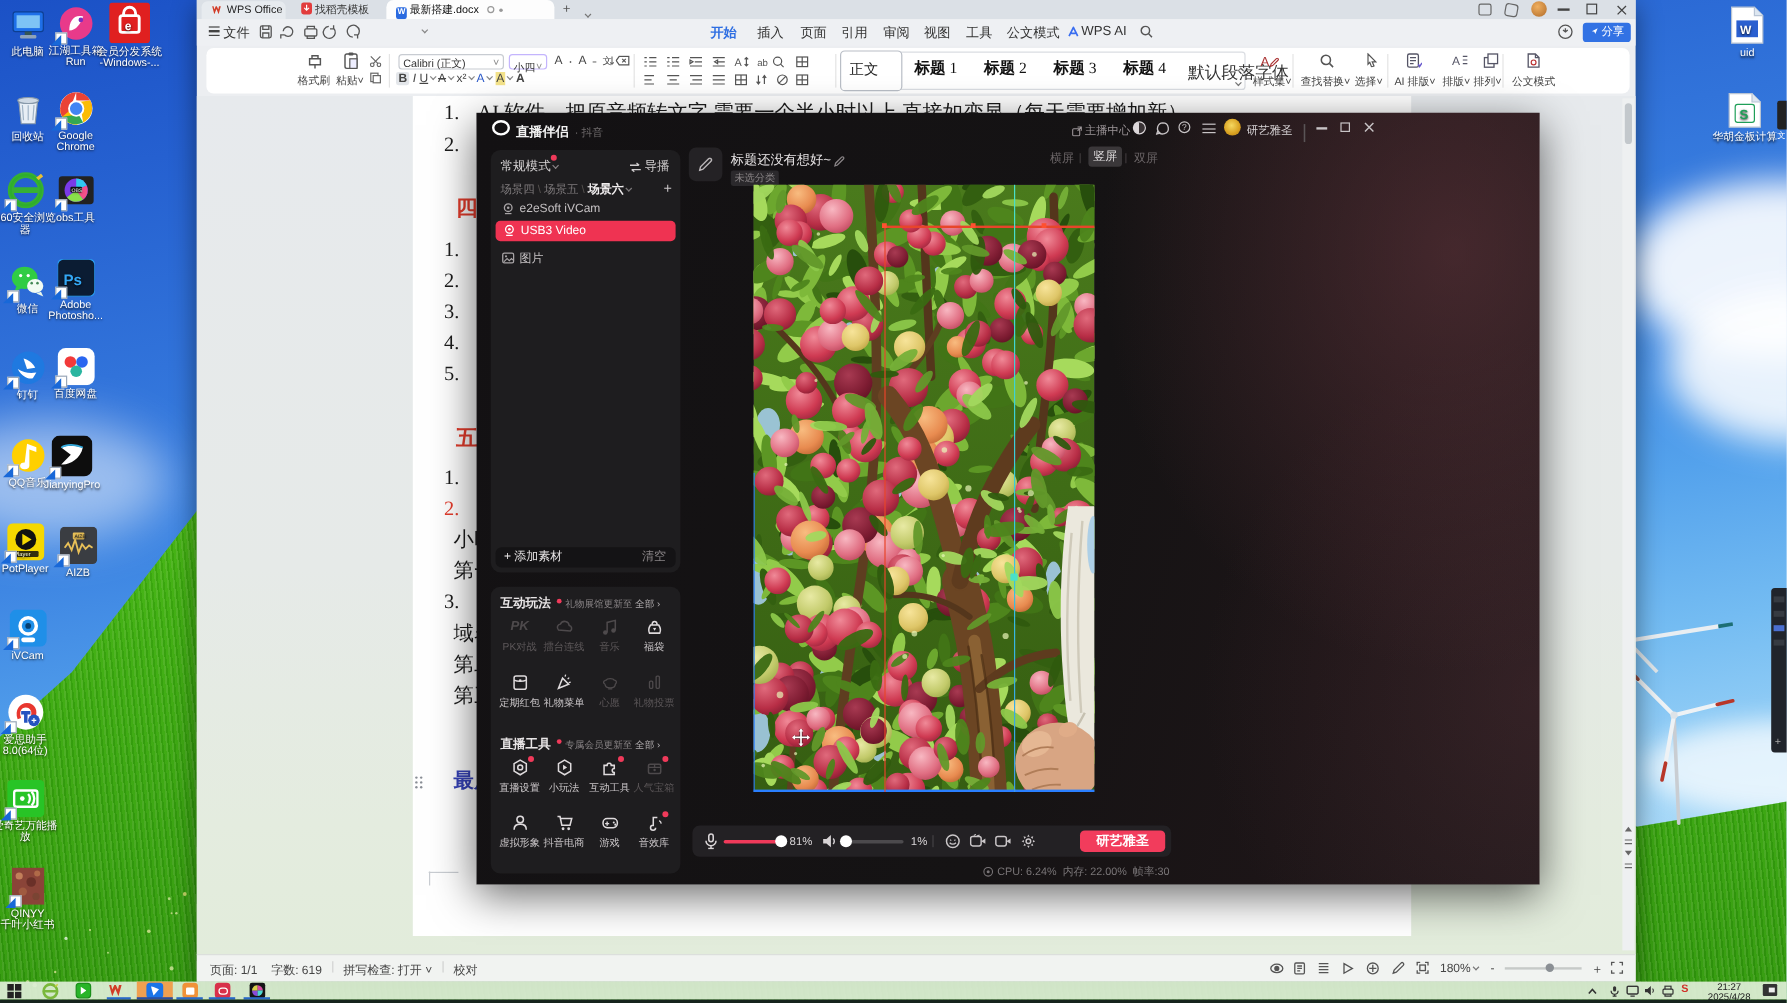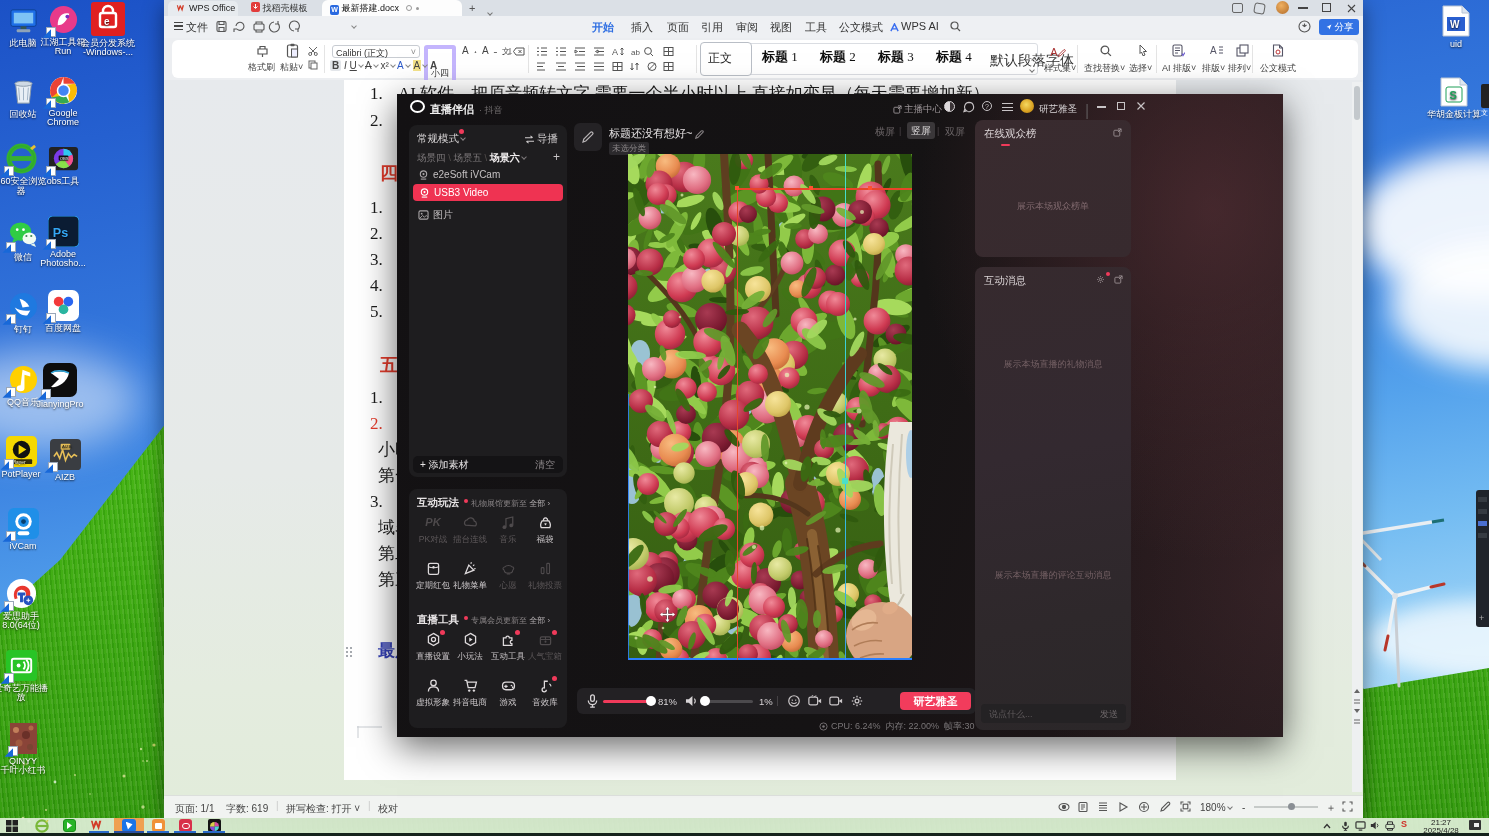--- a/index.html
+++ b/index.html
@@ -385,21 +385,21 @@
           <circle cx="2.2" cy="8" r="1.5" fill="none" stroke="#666"></circle>
           <circle cx="7.8" cy="8" r="1.5" fill="none" stroke="#666"></circle>
         </svg>
       <svg class="abs" style="left:136px;top:20px" width="10" height="10" viewBox="0 0 10 10">
           <rect x="1" y="1" width="6" height="7" fill="none" stroke="#666"></rect>
           <rect x="3" y="3" width="6" height="6" fill="#fff" stroke="#666"></rect>
         </svg>
       <div class="abs" style="left:152px;top:5px;width:1px;height:28px;background:#e4e4e4"></div>
 
       <div class="abs" style="left:160px;top:5px;width:88px;height:13px;border:1px solid #c8ccd2;border-radius:3px;font-size:9px;color:#333;padding:1px 3px">Calibri (正文) <span style="float:right;color:#888">˅</span></div>
-      <div class="abs" style="left:252px;top:5px;width:32px;height:13px;border:4px solid #c4b5fd;border-radius:3px;font-size:9px;color:#333;padding:18px 3px">小四 <span style="float:right;color:#888">˅</span></div>
+      <div class="abs" style="left:252px;top:5px;width:32px;height:13px;border:1px solid #c4b5fd;border-radius:3px;font-size:9px;color:#333;padding:4px 3px">小四 <span style="float:right;color:#888">˅</span></div>
       <div class="abs" style="left:290px;top:5px;font-size:10px;color:#444;letter-spacing:5px">A˖A˗<svg class="icn" width="11" height="10" viewBox="0 0 11 10">
             <text x="0" y="8" font-size="8" fill="#444">文</text>
             <path d="M8 2 v6 M6.5 7 l1.5 1.5 L9.5 7" stroke="#666" fill="none" stroke-width=".9"></path>
           </svg><svg class="icn" width="12" height="9" viewBox="0 0 12 9">
             <path d="M3 1 h8 v7 h-8 L0.5 4.5z" fill="none" stroke="#555"></path>
             <path d="M5.5 3 l3 3 M8.5 3 l-3 3" stroke="#555"></path>
           </svg></div>
       <div class="abs" style="left:158px;top:20px;font-size:10px;color:#444"><b style="background:#e3e6ea;padding:0 2px;border-radius:2px">B</b> <i>I</i> <u>U</u><i class="cv" style="color:#888"></i> <s>A</s><i class="cv" style="color:#888"></i> x²<i class="cv" style="color:#888"></i> <span style="color:#2a58c8">A</span><i class="cv" style="color:#888"></i> <span style="background:#f3e28a;padding:0 1px">A</span><i class="cv" style="color:#888"></i> <b>A</b></div>
       <div class="abs" style="left:356px;top:5px;width:1px;height:28px;background:#e4e4e4"></div>
 
@@ -1465,48 +1465,21 @@
           <circle cx="8" cy="8" r="2.2" fill="none" stroke="#cac6c8" stroke-width="1.4"></circle>
           <path d="M8 1.5 l1.2 2.2 h-2.4z M8 14.5 l1.2 -2.2 h-2.4z M1.5 8 l2.2 -1.2 v2.4z M14.5 8 l-2.2 -1.2 v2.4z M3.4 3.4 l2.4 .7 l-1.7 1.7z M12.6 12.6 l-2.4 -.7 l1.7 -1.7z M12.6 3.4 l-.7 2.4 l-1.7 -1.7z M3.4 12.6 l.7 -2.4 l1.7 1.7z" fill="#cac6c8"></path>
         </svg>
       <div class="abs" style="left:323px;top:4px;width:71px;height:18px;background:#f23c5c;border-radius:4px;color:#fff;font-size:11px;font-weight:bold;text-align:center;line-height:18px">研艺雅圣</div>
     </div>
     <div class="abs" style="left:422px;top:626px;width:145px;font-size:9px;color:#797577;white-space:nowrap;text-align:right"><svg class="icn" width="9" height="9" viewBox="0 0 10 10" style="margin-right:3px">
           <circle cx="5" cy="5" r="4" fill="none" stroke="#797577"></circle>
           <circle cx="5" cy="5" r="1.4" fill="#797577"></circle>
         </svg>CPU: 6.24% &nbsp;内存: 22.00% &nbsp;帧率:30</div>
 
-    <div class="abs" style="left:578px;top:26px;width:156px;height:137px;background:linear-gradient(160deg,#392b2f,#372a2e);border-radius:8px">
-      <div class="abs" style="left:9px;top:7px;font-size:10.5px;color:#ddd6d8">在线观众榜</div>
-      <div class="abs" style="left:26px;top:24px;width:9px;height:2px;background:#f03a5a;border-radius:1px"></div>
-      <svg class="abs" style="left:138px;top:8px" width="9" height="9" viewBox="0 0 10 10">
-          <rect x="1" y="2.5" width="6.5" height="6.5" rx="1" fill="none" stroke="#9a8f92"></rect>
-          <path d="M5.5 1 h3.5 v3.5 M9 1 L5.5 4.5" stroke="#9a8f92" fill="none"></path>
-        </svg>
-      <div class="abs" style="left:0;top:80px;width:156px;text-align:center;font-size:9px;color:#80696e">展示本场观众榜单</div>
-    </div>
-
-    <div class="abs" style="left:578px;top:173px;width:156px;height:463px;background:linear-gradient(170deg,#362a2e 0%,#332930 40%,#2e282b 75%,#2b2729 100%);border-radius:8px">
-      <div class="abs" style="left:9px;top:7px;font-size:10.5px;color:#ddd6d8">互动消息</div>
-      <svg class="abs" style="left:121px;top:8px" width="9" height="9" viewBox="0 0 16 16">
-          <circle cx="8" cy="8" r="2.2" fill="none" stroke="#9a8f92" stroke-width="1.6"></circle>
-          <path d="M8 1.5 l1.2 2.2 h-2.4z M8 14.5 l1.2 -2.2 h-2.4z M1.5 8 l2.2 -1.2 v2.4z M14.5 8 l-2.2 -1.2 v2.4z M3.4 3.4 l2.4 .7 l-1.7 1.7z M12.6 12.6 l-2.4 -.7 l1.7 -1.7z M12.6 3.4 l-.7 2.4 l-1.7 -1.7z M3.4 12.6 l.7 -2.4 l1.7 1.7z" fill="#9a8f92"></path>
-        </svg>
-      <div class="abs" style="left:131px;top:5px;width:4px;height:4px;border-radius:50%;background:#f03a5a"></div>
-      <svg class="abs" style="left:139px;top:8px" width="9" height="9" viewBox="0 0 10 10">
-          <rect x="1" y="2.5" width="6.5" height="6.5" rx="1" fill="none" stroke="#9a8f92"></rect>
-          <path d="M5.5 1 h3.5 v3.5 M9 1 L5.5 4.5" stroke="#9a8f92" fill="none"></path>
-        </svg>
-      <div class="abs" style="left:0;top:91px;width:156px;text-align:center;font-size:9px;color:#746064">展示本场直播的礼物消息</div>
-      <div class="abs" style="left:0;top:302px;width:156px;text-align:center;font-size:9px;color:#746064">展示本场直播的评论互动消息</div>
-      <div class="abs" style="left:6px;top:437px;width:145px;height:19px;background:#242224;border-radius:4px">
-        <span class="abs" style="left:8px;top:4px;font-size:9px;color:#5f5a5c">说点什么...</span>
-        <span class="abs" style="right:8px;top:4px;font-size:9px;color:#6f696b">发送</span>
-      </div>
-    </div>
+
   </div>
 
   <div id="taskbar">
     <svg class="abs" style="left:6px;top:2px" width="12" height="12" viewBox="0 0 12 12">
         <rect x="0" y="0" width="5.5" height="5.5" fill="#222"></rect>
         <rect x="6.5" y="0" width="5.5" height="5.5" fill="#222"></rect>
         <rect x="0" y="6.5" width="5.5" height="5.5" fill="#222"></rect>
         <rect x="6.5" y="6.5" width="5.5" height="5.5" fill="#222"></rect>
       </svg>
     <svg class="abs" style="left:35px;top:1px" width="14" height="14" viewBox="0 0 32 32">

